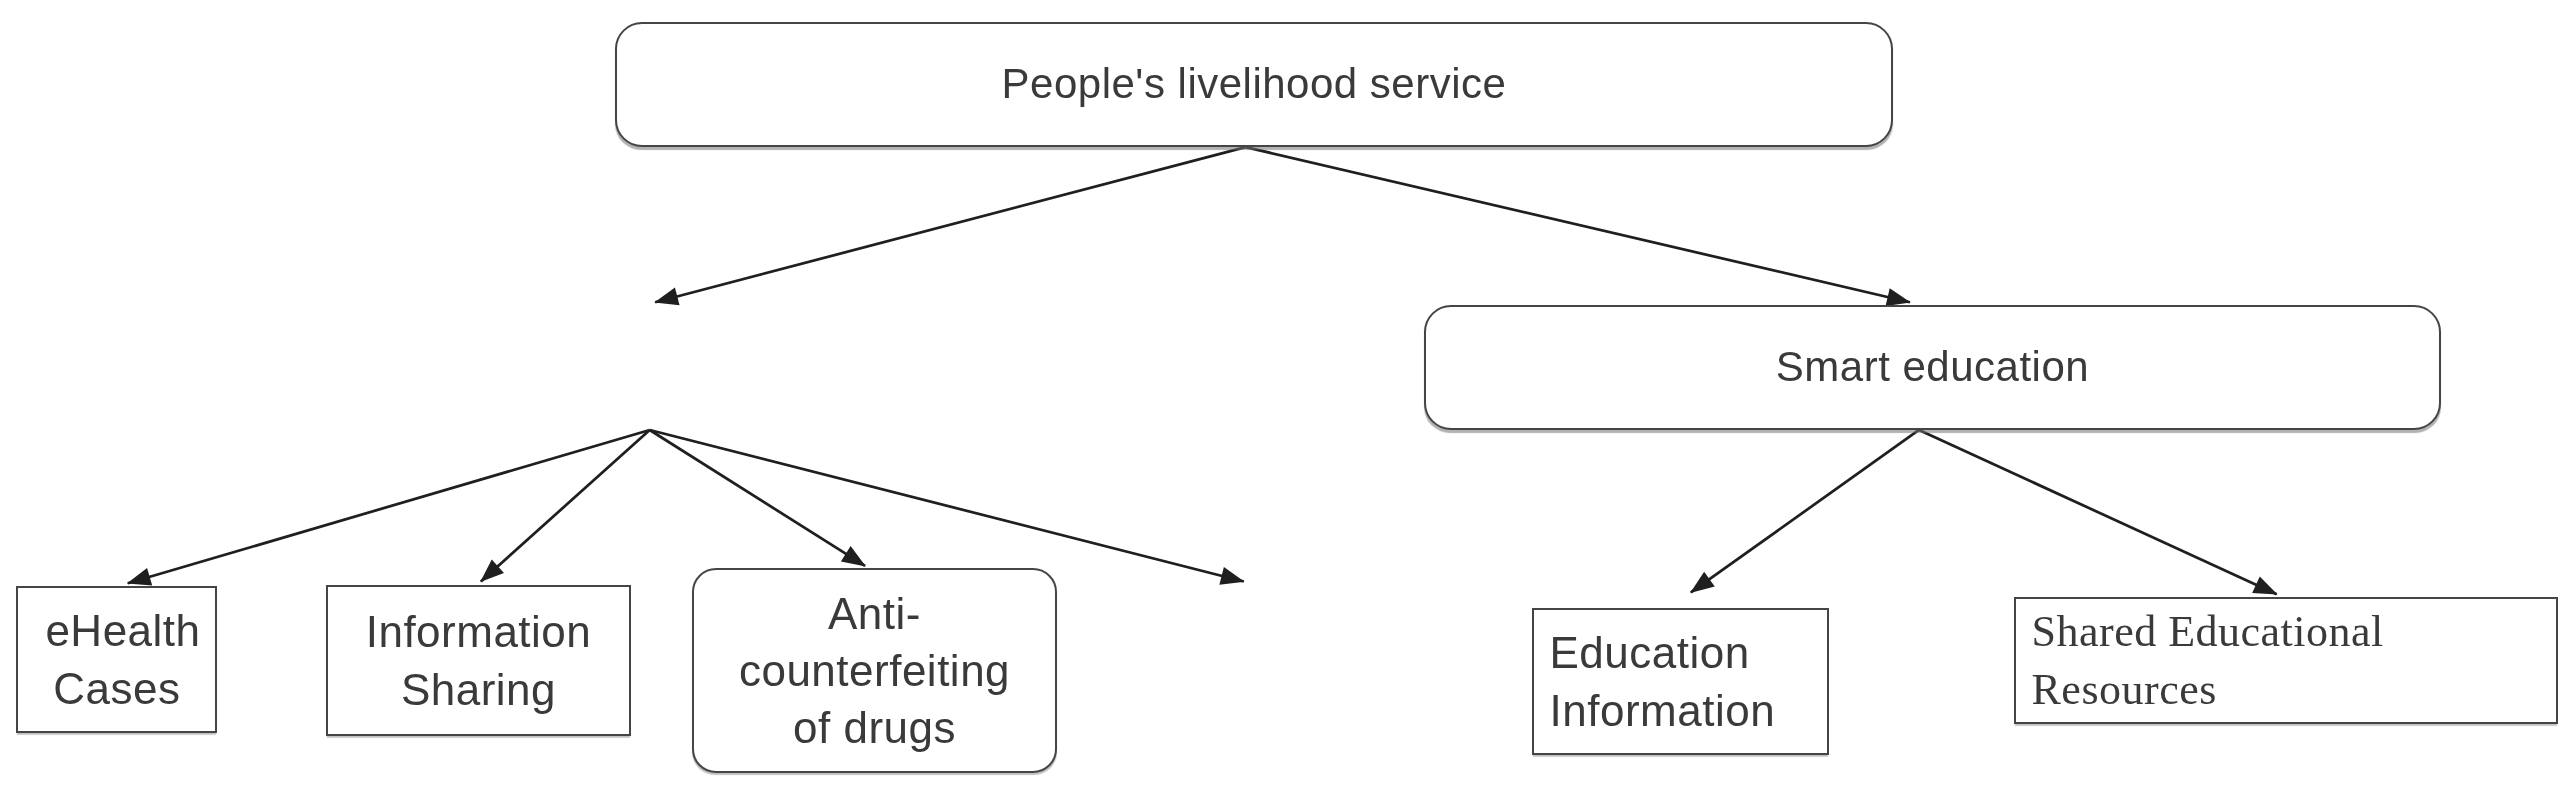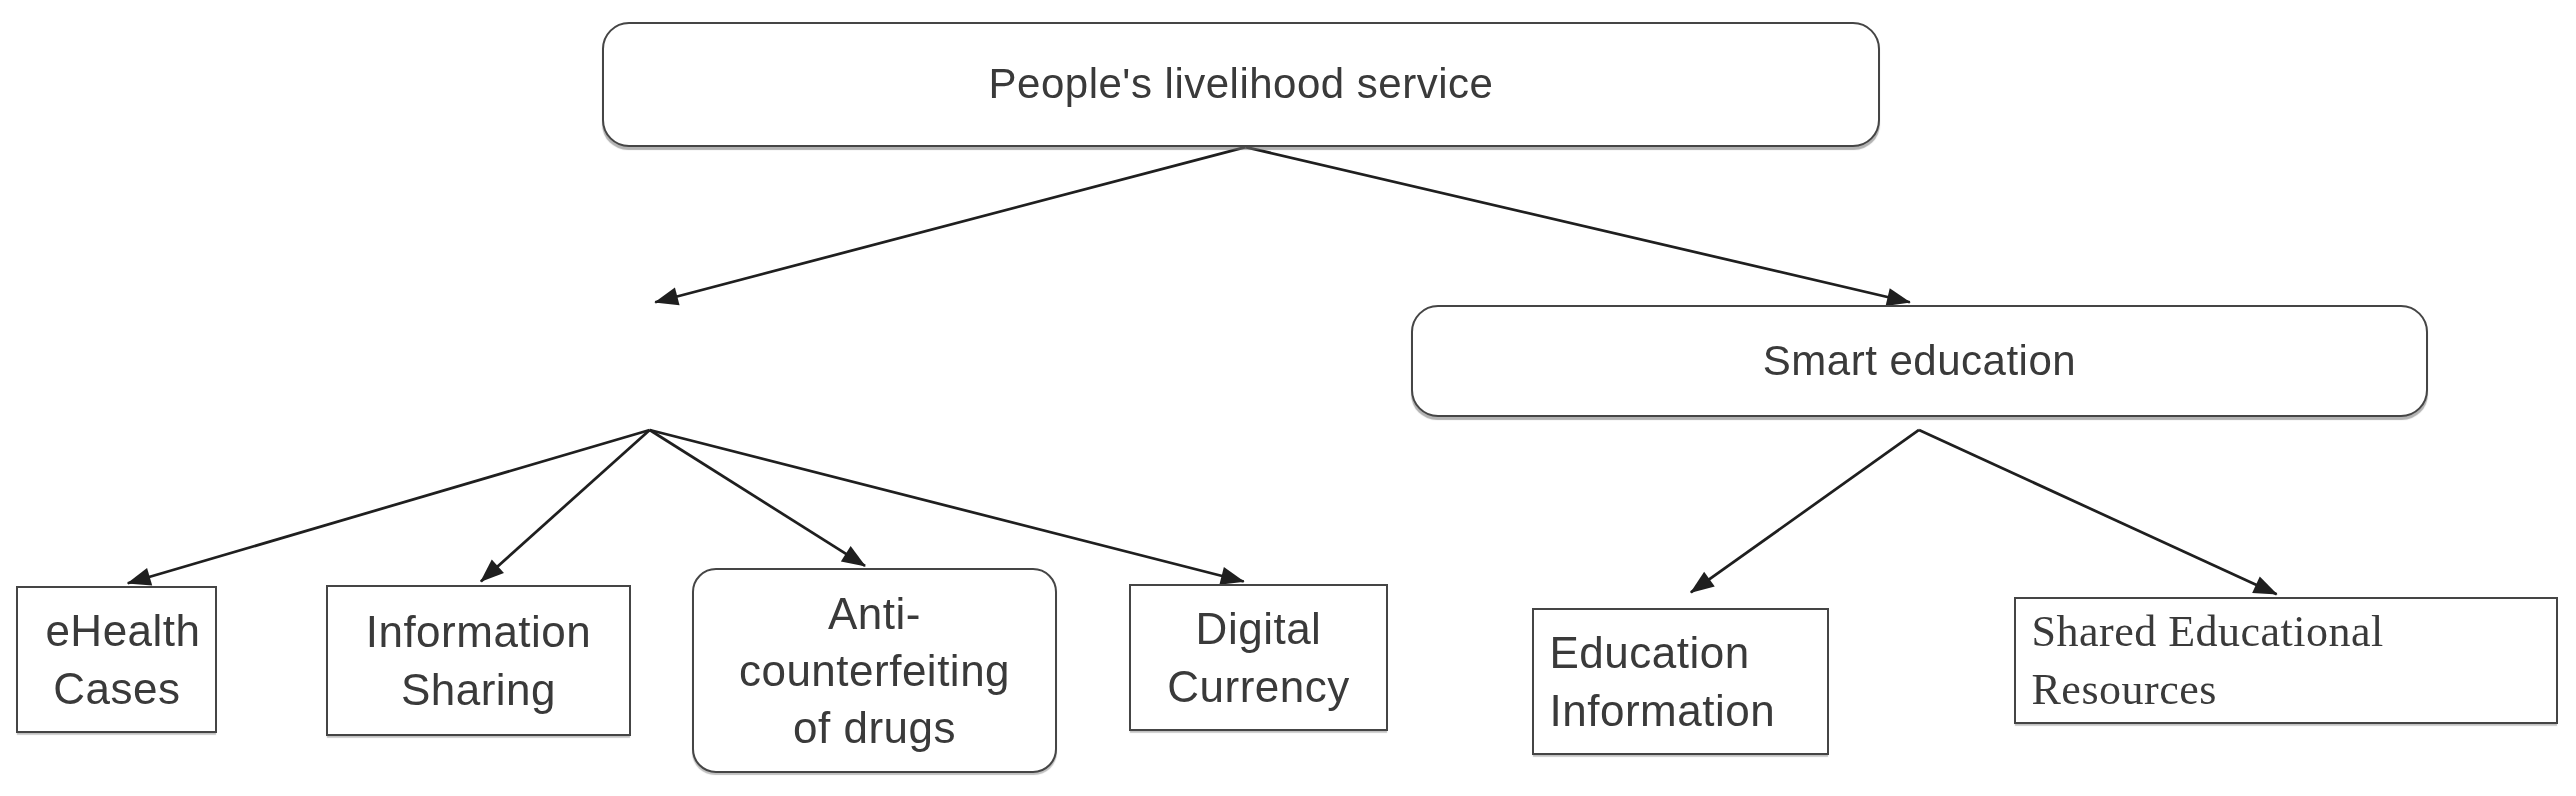--- a/index.html
+++ b/index.html
@@ -27,20 +27,21 @@
     align-items: center;
     justify-content: center;
     text-align: center;
     letter-spacing: 0.5px;
   }
   .node.level-round {
     border-radius: 27px;
     font-size: 42px;
     line-height: 1.25;
     box-shadow: 0 3.7px 0.9px -0.9px rgba(115,115,115,0.55);
+    margin-left: 13px;
   }
   .node.leaf {
     font-size: 44px;
     line-height: 1.3;
     padding: 0 27px;
     box-shadow: 0 2.7px 0.9px -0.9px rgba(115,115,115,0.45);
   }
   .node.leaf.align-left {
     justify-content: flex-start;
     text-align: left;
@@ -67,39 +68,36 @@
     <line x1="712" y1="471" x2="1363" y2="637" stroke="#1f1f1f" stroke-width="3" marker-end="url(#arrowhead)"></line>
     <line x1="2103" y1="471" x2="1853" y2="649" stroke="#1f1f1f" stroke-width="3" marker-end="url(#arrowhead)"></line>
     <line x1="2103" y1="471" x2="2495" y2="651" stroke="#1f1f1f" stroke-width="3" marker-end="url(#arrowhead)"></line>
   </svg>
 
   <div class="node level-round" style="left:602px; top:22px; width:1278px; height:125px;">
     <span class="label">People's livelihood service</span>
   </div>
 
 
-  <div class="node level-round" style="left:1411px; top:305px; width:1017px; height:112px;">
+  <div class="node level-round" style="left:1411px; top:305px; width:1017px; height:125px;">
     <span class="label">Smart education</span>
   </div>
 
   <div class="node leaf" style="left:16.4px; top:586px; width:201px; height:147px;">
     <span class="label">eHealth Cases</span>
   </div>
 
   <div class="node leaf" style="left:326px; top:585px; width:305px; height:151px;">
     <span class="label">Information Sharing</span>
   </div>
 
   <div class="node leaf" style="left:692px; top:568px; width:365px; height:205px;border-radius:24px;">
     <span class="label">Anti-counterfeiting of drugs</span>
   </div>
 
-  <div class="node leaf" style="left:1129px; top:584px; width:259px; height:147px;">
-    <span class="label">Digital Currency</span>
-  </div>
 
   <div class="node leaf align-left" style="left:1532px; top:596px; width:297px; height:147px;margin-top:12px;">
     <span class="label">Education Information</span>
   </div>
 
   <div class="node leaf align-left" style="left:2014px; top:597px; width:544px; height:127px;font-family:Liberation Serif, serif;">
     <span class="label">Shared Educational Resources</span>
   </div>
 
 </div>

